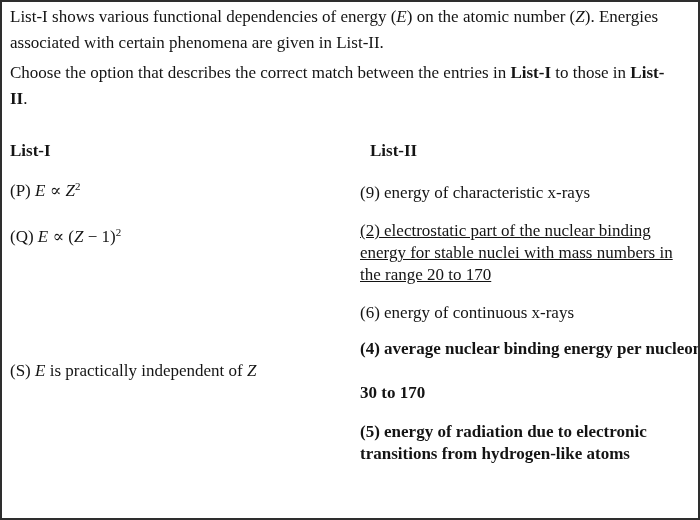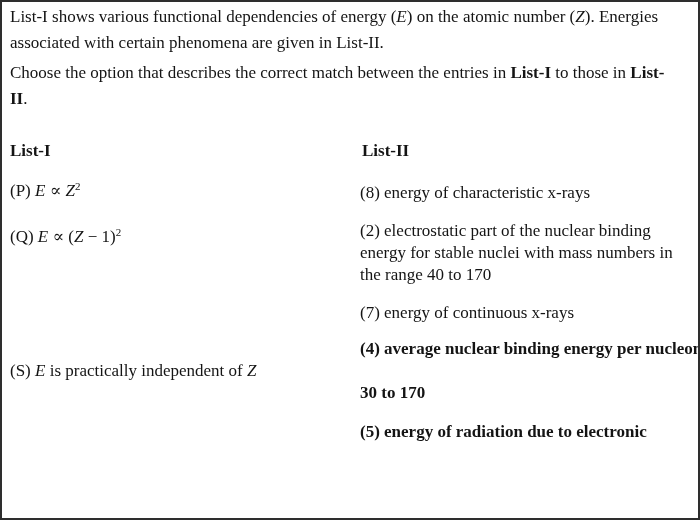--- a/index.html
+++ b/index.html
@@ -36,23 +36,23 @@
     font-style: normal;
   }
   
   #intro        { left: 8px;   top: 2px;   }
   #prompt       { left: 8px;   top: 58px;  }
   #list1-header { left: 8px;   top: 138px; }
   #item-P       { left: 8px;   top: 178px; }
   #item-Q       { left: 8px;   top: 224px; }
   #item-R       { left: 8px;   top: 318px; }
   #item-S       { left: 8px;   top: 358px; }
-  #list2-header { left: 360px; top: 138px; }
+  #list2-header { left: 368px; top: 138px; }
   #item-1       { left: 358px; top: 180px; }
-  #item-2       { left: 358px; top: 218px; }
+  #item-2       { left: 358px; top: 218px; text-decoration: underline; }
   #item-3       { left: 358px; top: 300px; }
   #item-4       { left: 358px; top: 336px; font-weight: bold; }
   #item-5       { left: 358px; top: 419px; font-weight: bold; }
 </style>
 </head>
 <body>
 
 <div id="question-panel">
 
   <div id="intro" class="block para"><span class="seg-p">List-I shows various functional dependencies of energy (</span><span class="seg-i">E</span><span class="seg-p">) on the atomic number (</span><span class="seg-i">Z</span><span class="seg-p">). Energies</span><br><span class="seg-p">associated with certain phenomena are given in List-II.</span></div>
@@ -63,23 +63,23 @@
 
   <div id="item-P" class="block item"><span class="seg-p">(P) </span><span class="seg-i">E</span><span class="seg-p"> ∝ </span><span class="seg-i">Z</span><span class="seg-s">2</span></div>
 
   <div id="item-Q" class="block item"><span class="seg-p">(Q) </span><span class="seg-i">E</span><span class="seg-p"> ∝ (</span><span class="seg-i">Z</span><span class="seg-p"> − 1)</span><span class="seg-s">2</span></div>
 
 
   <div id="item-S" class="block item"><span class="seg-p">(S) </span><span class="seg-i">E</span><span class="seg-p"> is practically independent of </span><span class="seg-i">Z</span></div>
 
   <div id="list2-header" class="block list-header">List-II</div>
 
-  <div id="item-1" class="block item"><span class="seg-p">(8) energy of characteristic x-rays</span></div>
+  <div id="item-1" class="block item"><span class="seg-p">(9) energy of characteristic x-rays</span></div>
 
-  <div id="item-2" class="block item"><span class="seg-p">(2) electrostatic part of the nuclear binding</span><br><span class="seg-p">energy for stable nuclei with mass numbers in</span><br><span class="seg-p">the range 40 to 170</span></div>
+  <div id="item-2" class="block item"><span class="seg-p">(2) electrostatic part of the nuclear binding</span><br><span class="seg-p">energy for stable nuclei with mass numbers in</span><br><span class="seg-p">the range 20 to 170</span></div>
 
-  <div id="item-3" class="block item"><span class="seg-p">(7) energy of continuous x-rays</span></div>
+  <div id="item-3" class="block item"><span class="seg-p">(6) energy of continuous x-rays</span></div>
 
   <div id="item-4" class="block item"><span class="seg-p">(4) average nuclear binding energy per nucleon</span><br><br><span class="seg-p">30 to 170</span></div>
 
-  <div id="item-5" class="block item"><span class="seg-p">(5) energy of radiation due to electronic</span><br></div>
+  <div id="item-5" class="block item"><span class="seg-p">(5) energy of radiation due to electronic</span><br><span class="seg-p">transitions from hydrogen-like atoms</span></div>
 
 </div>
 
 </body></html>

